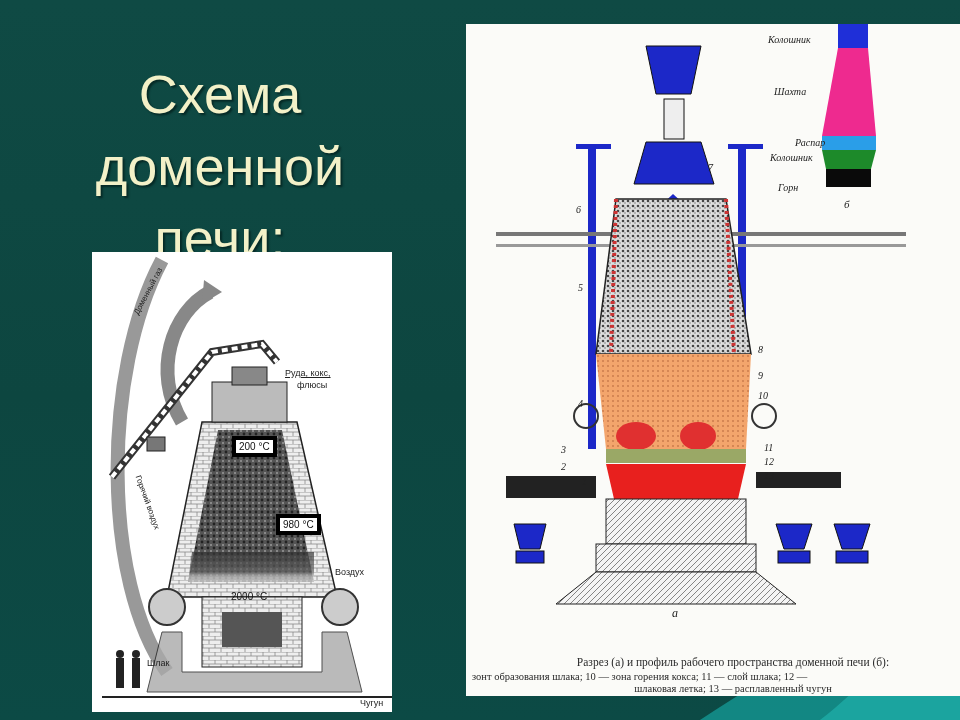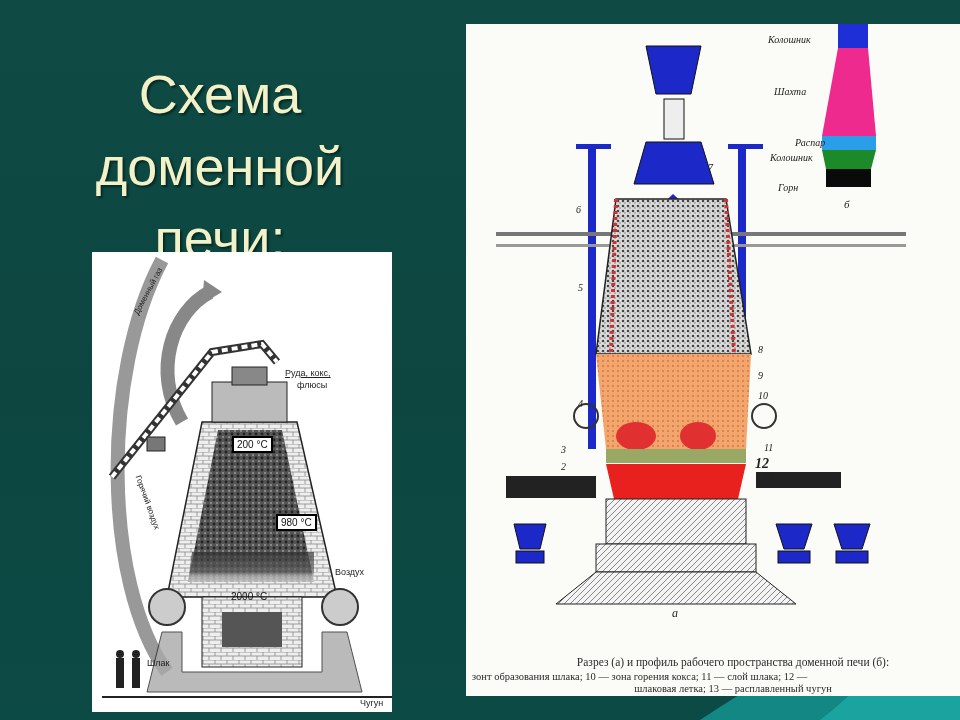--- a/index.html
+++ b/index.html
@@ -11,21 +11,21 @@
     color:#f3f1c8;font-size:54px;line-height:72px;text-shadow:2px 2px 2px #062a26;margin-top:16px;}
   .panel{position:absolute;background:#fff;}
   #left-panel{left:92px;top:252px;width:300px;height:460px;}
   #right-panel{left:466px;top:24px;width:534px;height:672px;background:#fbfbf8;}
   .lbl{position:absolute;font-family:"Liberation Sans",sans-serif;color:#222;}
   .serif{font-family:"Liberation Serif",serif;font-style:italic;}
   .caption{position:absolute;left:6px;right:6px;top:604px;font-family:"Liberation Serif",serif;
     font-size:10.5px;color:#2a2a2a;line-height:12px;text-align:justify;margin-top:28px;}
   .caption .head{text-align:center;font-size:11.5px;margin-bottom:3px;}
   .caption .l3{text-align:center;}
-  .temp{position:absolute;background:#fff;border:2px solid #000000;font-size:10px;padding:1px 3px;color:#111;}
+  .temp{position:absolute;background:#fff;border:4px solid #000000;font-size:10px;padding:1px 3px;color:#111;}
 </style>
 </head>
 <body>
 
 <svg class="wave" viewBox="0 0 960 720">
   <path d="M700 720 C760 680 820 650 870 600 C900 575 930 565 960 560 L960 720 Z" fill="#138e8a" opacity="0.9"></path>
   <path d="M820 720 C860 690 900 640 960 610 L960 720 Z" fill="#1fb0ab" opacity="0.7"></path>
 </svg>
 
 <div class="title">
@@ -175,21 +175,21 @@
   <div class="lbl serif" style="left:95px;top:437px;font-size:10px;">2</div>
   <div class="lbl serif" style="left:95px;top:420px;font-size:10px;">3</div>
   <div class="lbl serif" style="left:112px;top:374px;font-size:10px;">4</div>
   <div class="lbl serif" style="left:112px;top:258px;font-size:10px;">5</div>
   <div class="lbl serif" style="left:110px;top:180px;font-size:10px;">6</div>
   <div class="lbl serif" style="left:242px;top:138px;font-size:10px;">7</div>
   <div class="lbl serif" style="left:292px;top:320px;font-size:10px;">8</div>
   <div class="lbl serif" style="left:292px;top:346px;font-size:10px;">9</div>
   <div class="lbl serif" style="left:292px;top:366px;font-size:10px;">10</div>
   <div class="lbl serif" style="left:298px;top:418px;font-size:10px;">11</div>
-  <div class="lbl serif" style="left:289px;top:432px;font-size:14px;font-weight:bold;">12</div>
+  <div class="lbl serif" style="left:298px;top:432px;font-size:10px;">12</div>
   <div class="lbl serif" style="left:298px;top:446px;font-size:10px;">13</div>
   
   <div class="caption">
     <div class="head">Разрез (а) и профиль рабочего пространства доменной печи (б):</div>
     <div>зонт образования шлака; 10 — зона горения кокса; 11 — слой шлака; 12 —</div>
     <div class="l3">шлаковая летка; 13 — расплавленный чугун</div>
   </div>
 </div>
 
 </body></html>

